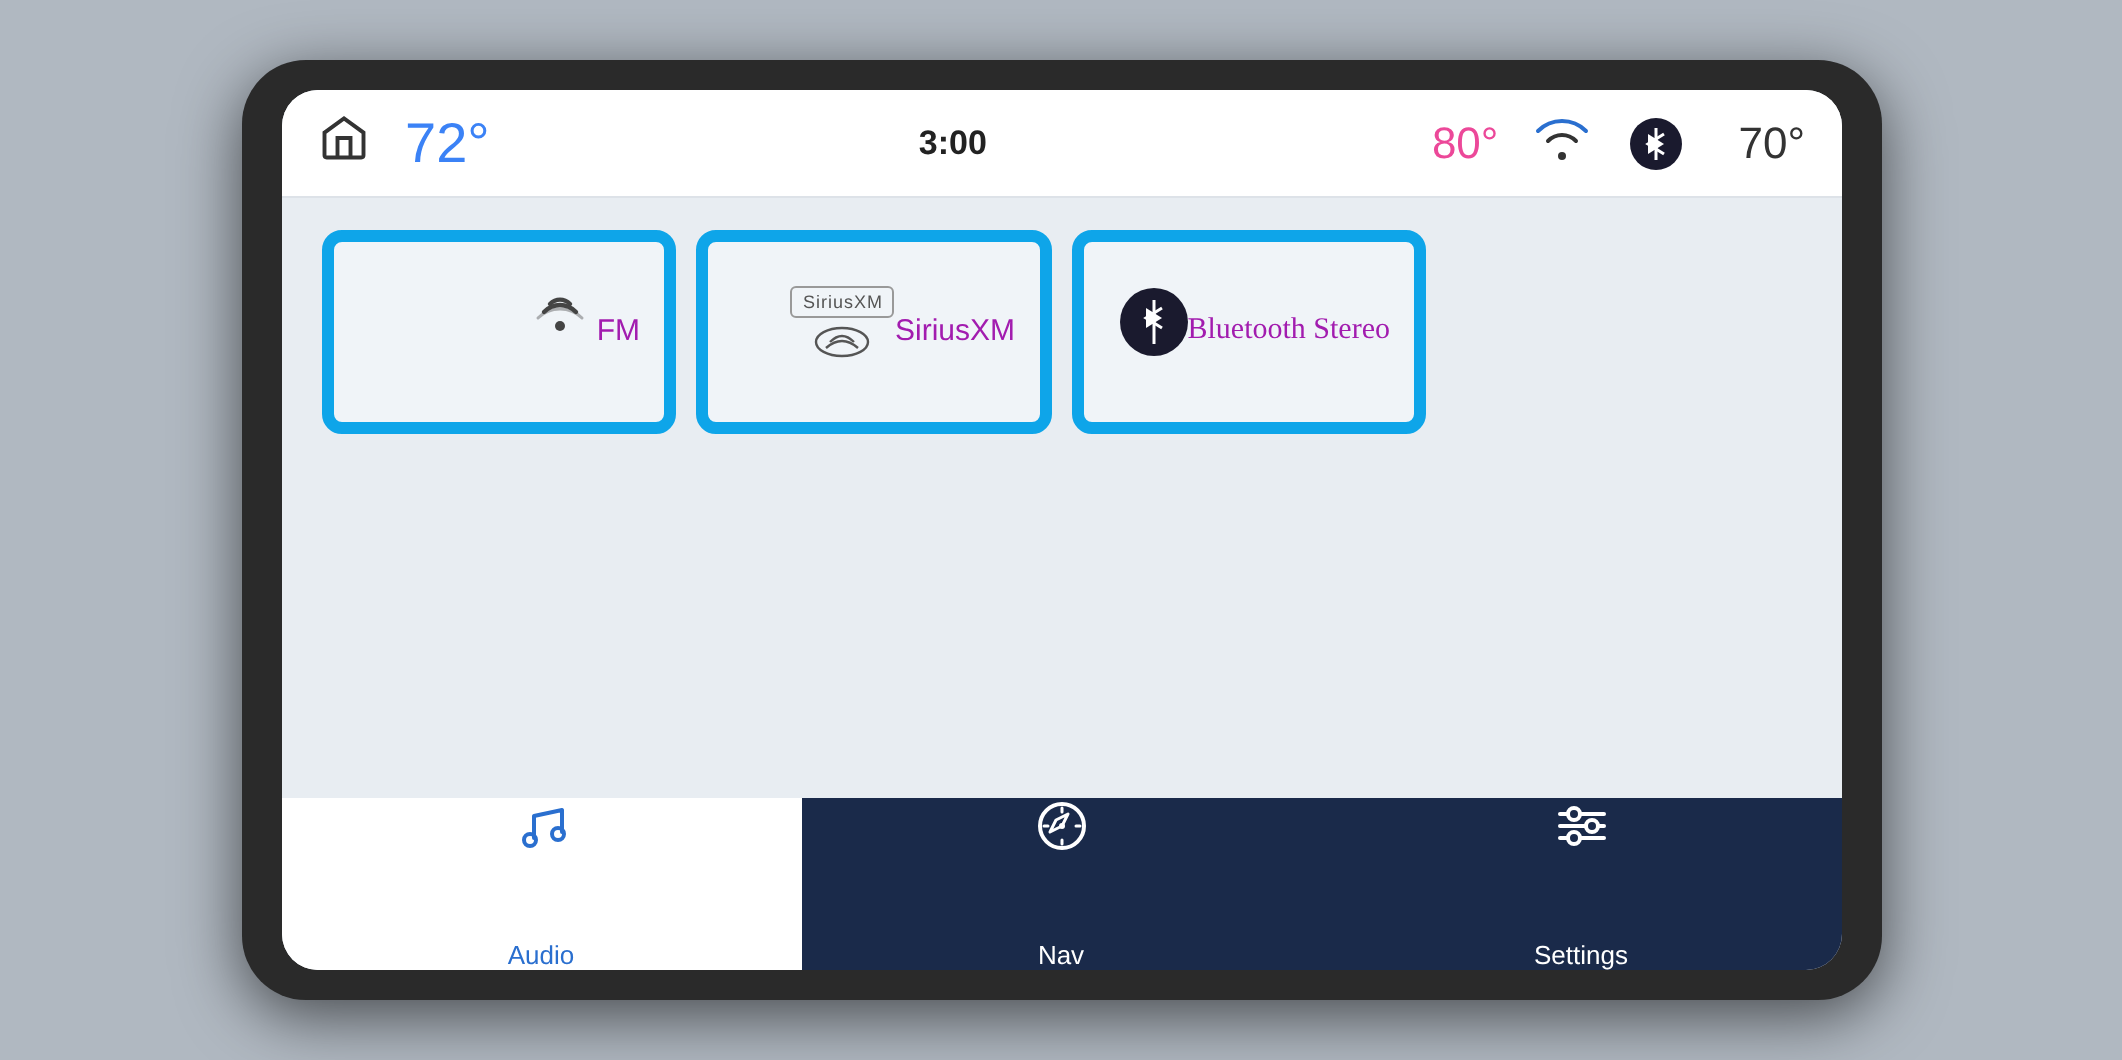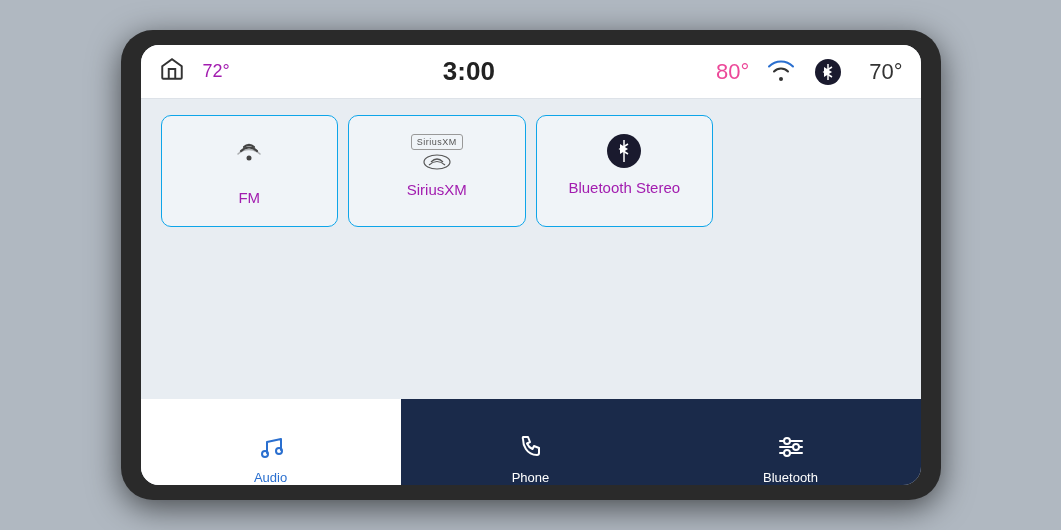--- a/index.html
+++ b/index.html
@@ -48,28 +48,28 @@
       flex-shrink: 0;
     }
 
     .status-home {
       font-size: 22px;
       color: #333;
       margin-right: 18px;
     }
 
     .status-temp-left {
-      font-size: 18px;
-      color: #a21caf;
+      font-size: 28px;
+      color: #3b82f6;
       font-weight: 400;
       margin-right: auto;
     }
 
     .status-time {
-      font-size: 26px;
+      font-size: 17px;
       font-weight: 600;
       color: #222;
       margin-right: 8px;
     }
 
     .status-outside-temp {
       font-size: 22px;
       color: #ec4899;
       margin-left: auto;
     }
@@ -114,26 +114,26 @@
       display: grid;
       grid-template-columns: repeat(4, 1fr);
       gap: 10px;
     }
 
     .audio-tile {
       background: #f0f4f8;
       border-radius: 10px;
       padding: 18px 12px;
       display: flex;
-      flex-direction: column;
-      align-items: center;
-      justify-content: flex-start;
+      flex-direction: row;
+      align-items: center;
+      justify-content: flex-end;
       min-height: 100px;
       cursor: pointer;
-      border: 1px solid #0ea5e9;
+      border: 6px solid #0ea5e9;
     }
 
     .audio-tile.active {
       background: #dce8f5;
       border-color: #c0d4ea;
     }
 
     .audio-tile-icon {
       font-size: 32px;
       margin-bottom: 10px;
@@ -156,21 +156,21 @@
       height: 86px;
       display: flex;
       flex-shrink: 0;
     }
 
     .nav-item {
       flex: 1;
       display: flex;
       flex-direction: column;
       align-items: center;
-      justify-content: flex-end;
+      justify-content: space-between;
       gap: 5px;
       cursor: pointer;
     }
 
     .nav-item.active {
       background: #ffffff;
     }
 
     .nav-item.dark {
       background: #1a2a4a;
@@ -254,60 +254,63 @@
         <div class="audio-tile">
           <div class="audio-tile-icon dark">
             <div style="width:34px;height:34px;border-radius:50%;background:#1a1a2e;display:flex;align-items:center;justify-content:center;">
               <svg width="18" height="24" viewBox="0 0 18 24" fill="none">
                 <path d="M5 5l8 5-8 5V5z" fill="white"></path>
                 <path d="M13 5L5 10l8 5" stroke="white" stroke-width="1.5" fill="none"></path>
                 <line x1="9" y1="1" x2="9" y2="23" stroke="white" stroke-width="1.5"></line>
               </svg>
             </div>
           </div>
-          <span class="audio-tile-label" style="text-align:center;">Bluetooth Stereo</span>
+          <span class="audio-tile-label" style="text-align:center;font-family:Liberation Serif, serif;">Bluetooth Stereo</span>
         </div>
 
       </div>
     </div>
 
     <div class="bottom-nav">
 
       <div class="nav-item active">
         <div>
           <svg width="28" height="28" viewBox="0 0 28 28" fill="none">
             <path d="M10 20V9l14-3v11" stroke="#2a6fcf" stroke-width="2" stroke-linecap="round" stroke-linejoin="round" fill="none"></path>
             <circle cx="8" cy="21" r="3" stroke="#2a6fcf" stroke-width="2" fill="none"></circle>
             <circle cx="22" cy="18" r="3" stroke="#2a6fcf" stroke-width="2" fill="none"></circle>
           </svg>
         </div>
         <span class="nav-label blue">Audio</span>
       </div>
 
+
       <div class="nav-item dark">
         <div>
           <svg width="28" height="28" viewBox="0 0 28 28" fill="none">
-            <path d="M6 4h5l2 5-3 1.5a11 11 0 005.5 5.5L17 13l5 2v5a2 2 0 01-2 2C9 22 6 11.5 6 6a2 2 0 010-2z" stroke="white" stroke-width="2" fill="none" stroke-linejoin="round"></path>
-          </svg>
-        </div>
-        <span class="nav-label white">Phone</span>
-      </div>
-
+            <circle cx="14" cy="14" r="11" stroke="white" stroke-width="2"></circle>
+            <circle cx="14" cy="14" r="1.5" fill="white"></circle>
+            <path d="M14 5v2M14 21v2M5 14h2M21 14h2" stroke="white" stroke-width="1.5" stroke-linecap="round"></path>
+            <path d="M11 11l6-3-3 6-6 3 3-6z" stroke="white" stroke-width="1.5" fill="none" stroke-linejoin="round"></path>
+          </svg>
+        </div>
+        <span class="nav-label white">Nav</span>
+      </div>
 
 
       <div class="nav-item dark">
         <div>
           <svg width="30" height="28" viewBox="0 0 30 28" fill="none">
             <line x1="4" y1="8" x2="26" y2="8" stroke="white" stroke-width="2" stroke-linecap="round"></line>
             <line x1="4" y1="14" x2="26" y2="14" stroke="white" stroke-width="2" stroke-linecap="round"></line>
             <line x1="4" y1="20" x2="26" y2="20" stroke="white" stroke-width="2" stroke-linecap="round"></line>
             <circle cx="11" cy="8" r="3" stroke="white" stroke-width="2" fill="#1a2a4a"></circle>
             <circle cx="20" cy="14" r="3" stroke="white" stroke-width="2" fill="#1a2a4a"></circle>
             <circle cx="11" cy="20" r="3" stroke="white" stroke-width="2" fill="#1a2a4a"></circle>
           </svg>
         </div>
-        <span class="nav-label white">Bluetooth</span>
+        <span class="nav-label white">Settings</span>
       </div>
 
     </div>
 
   </div>
 </div>
 
 </body></html>

